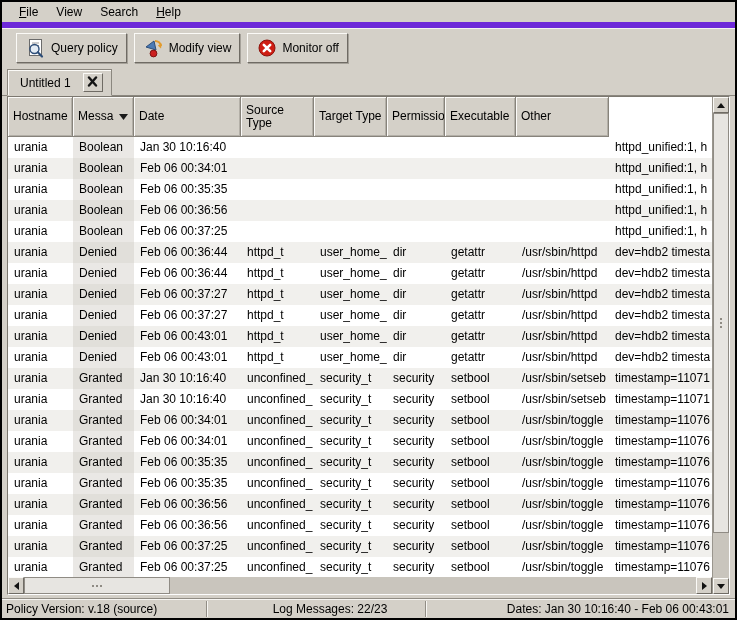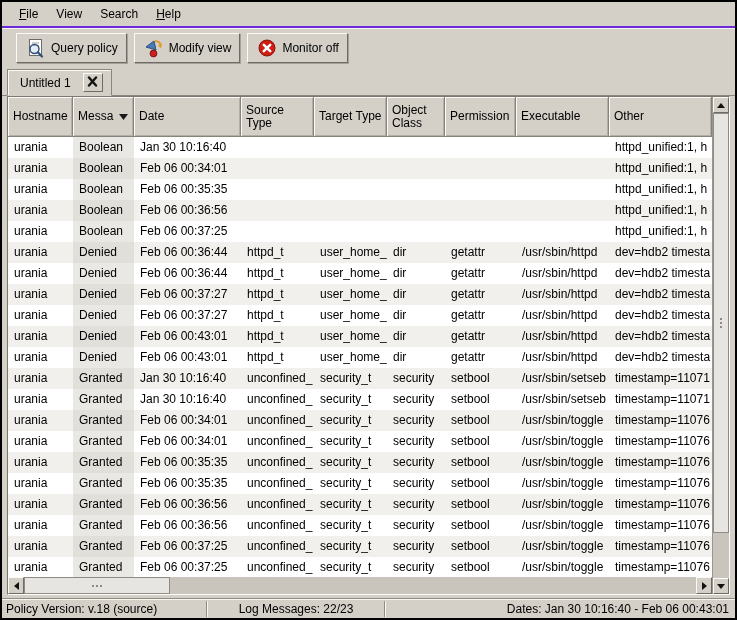--- a/index.html
+++ b/index.html
@@ -1,21 +1,21 @@
 <!DOCTYPE html>
 <html><head>
 <meta charset="utf-8">
 <style>
   * { box-sizing: border-box; }
   body { margin:0; font-family:"Liberation Sans", sans-serif; font-size:12px; color:#000; background:#555; }
   .window { width:737px; height:620px; border:2px solid #000; background:#d4d0c8; display:flex; flex-direction:column; overflow:hidden; }
 
   
   .menubar { height:26px; display:flex; align-items:center; padding-left:8px;
-             border-bottom:2px solid #6d28d9; box-shadow:0 1px 0 #f4f3f0; flex:none; }
+             border-bottom:6px solid #6d28d9; box-shadow:0 1px 0 #f4f3f0; flex:none; }
   .menu-item { padding:4px 9px; cursor:default; }
   .accel { text-decoration:underline; }
 
   
   .toolbar { height:40px; flex:none; display:flex; align-items:center; gap:7px; padding-left:14px; }
   .tbtn { display:flex; align-items:center; gap:4px; height:30px; padding:0 8px;
           background:#d4d0c8; border:1px solid; border-color:#fbfaf7 #6f6b64 #6f6b64 #fbfaf7;
           box-shadow:1px 1px 0 #a5a199; font:12px "Liberation Sans",sans-serif; }
   .tbtn .icon { width:22px; height:22px; display:flex; align-items:center; justify-content:center; }
 
@@ -61,21 +61,21 @@
   .tri-up    { width:0; height:0; border:4px solid transparent; border-bottom:5px solid #111; margin-top:-4px; }
   .tri-down  { width:0; height:0; border:4px solid transparent; border-top:5px solid #111; margin-bottom:-4px; }
   .tri-left  { width:0; height:0; border:4px solid transparent; border-right:5px solid #111; margin-left:-4px; }
   .tri-right { width:0; height:0; border:4px solid transparent; border-left:5px solid #111; margin-right:-4px; }
 
   
   .statusbar { height:20px; flex:none; border-top:1px solid #918d85; box-shadow:inset 0 1px 0 #f7f6f3;
                display:flex; align-items:center; }
   .sb1 { width:204px; padding-left:4px; }
   .sbsep { width:0; height:16px; border-left:1px solid #918d85; border-right:1px solid #f7f6f3; }
-  .sb2 { width:176px; text-align:center; }
+  .sb2 { width:190px; text-align:center;margin-left:27px; }
   .sb3 { flex:1; text-align:right; padding-right:6px;padding-left:30px; }
 </style>
 </head>
 <body>
 
 <div class="window">
 
   <div class="menubar">
       <div class="menu-item"><span class="accel">F</span><span>ile</span></div>
       <div class="menu-item"><span>View</span></div>
@@ -147,23 +147,20 @@
             <div class="th">
               <span>Date</span>
             </div>
             <div class="th">
               <span>Source Type</span>
             </div>
             <div class="th">
               <span>Target Type</span>
             </div>
             <div class="th">
-              <span>Object Class</span>
-            </div>
-            <div class="th">
               <span>Permission</span>
             </div>
             <div class="th">
               <span>Executable</span>
             </div>
             <div class="th">
               <span>Other</span>
             </div>
           </div>
         <div class="rows">

